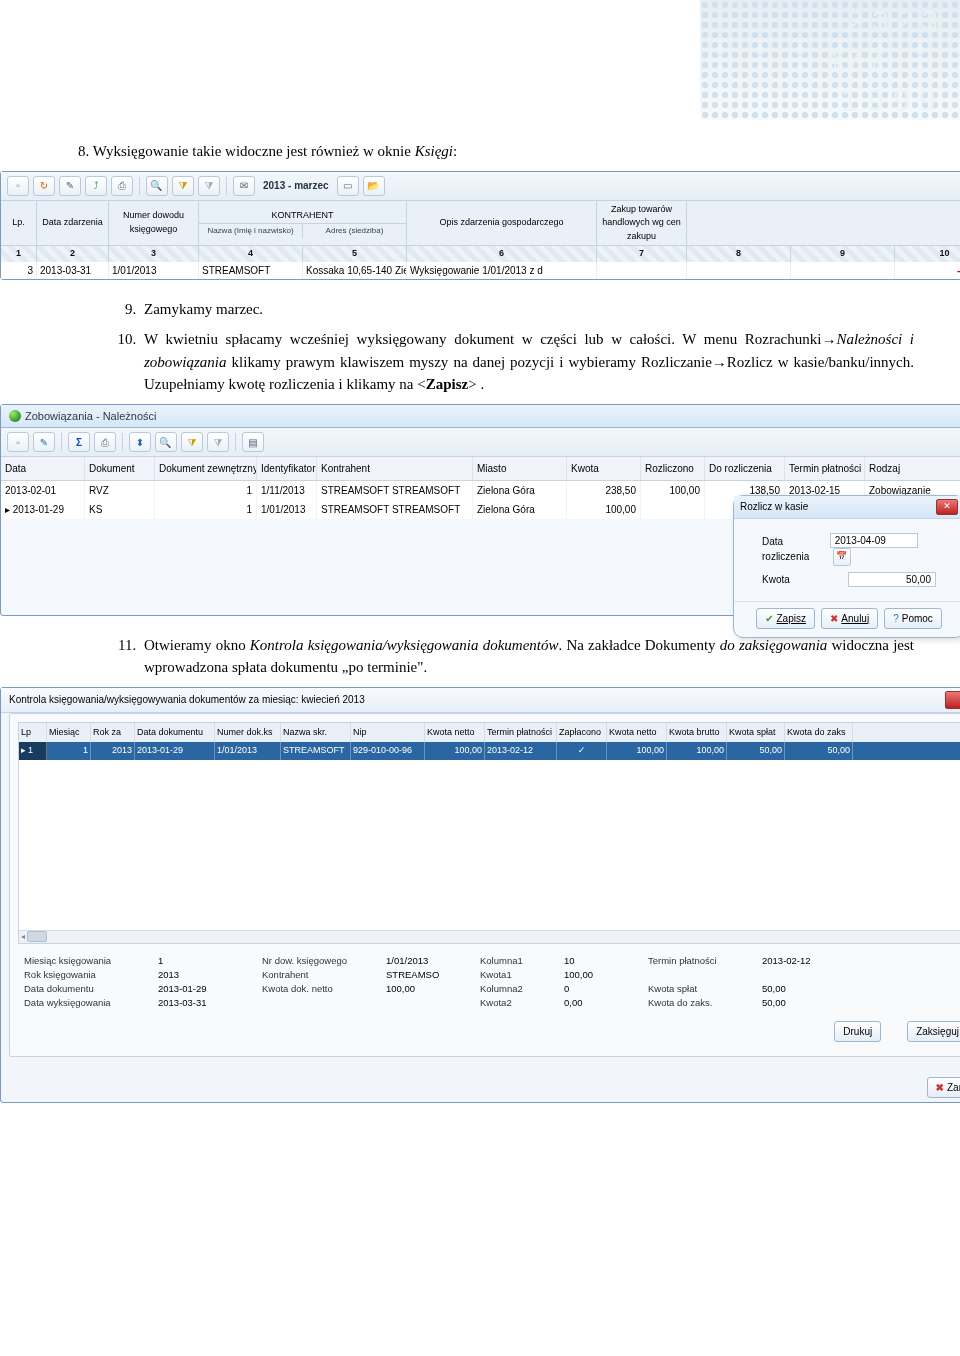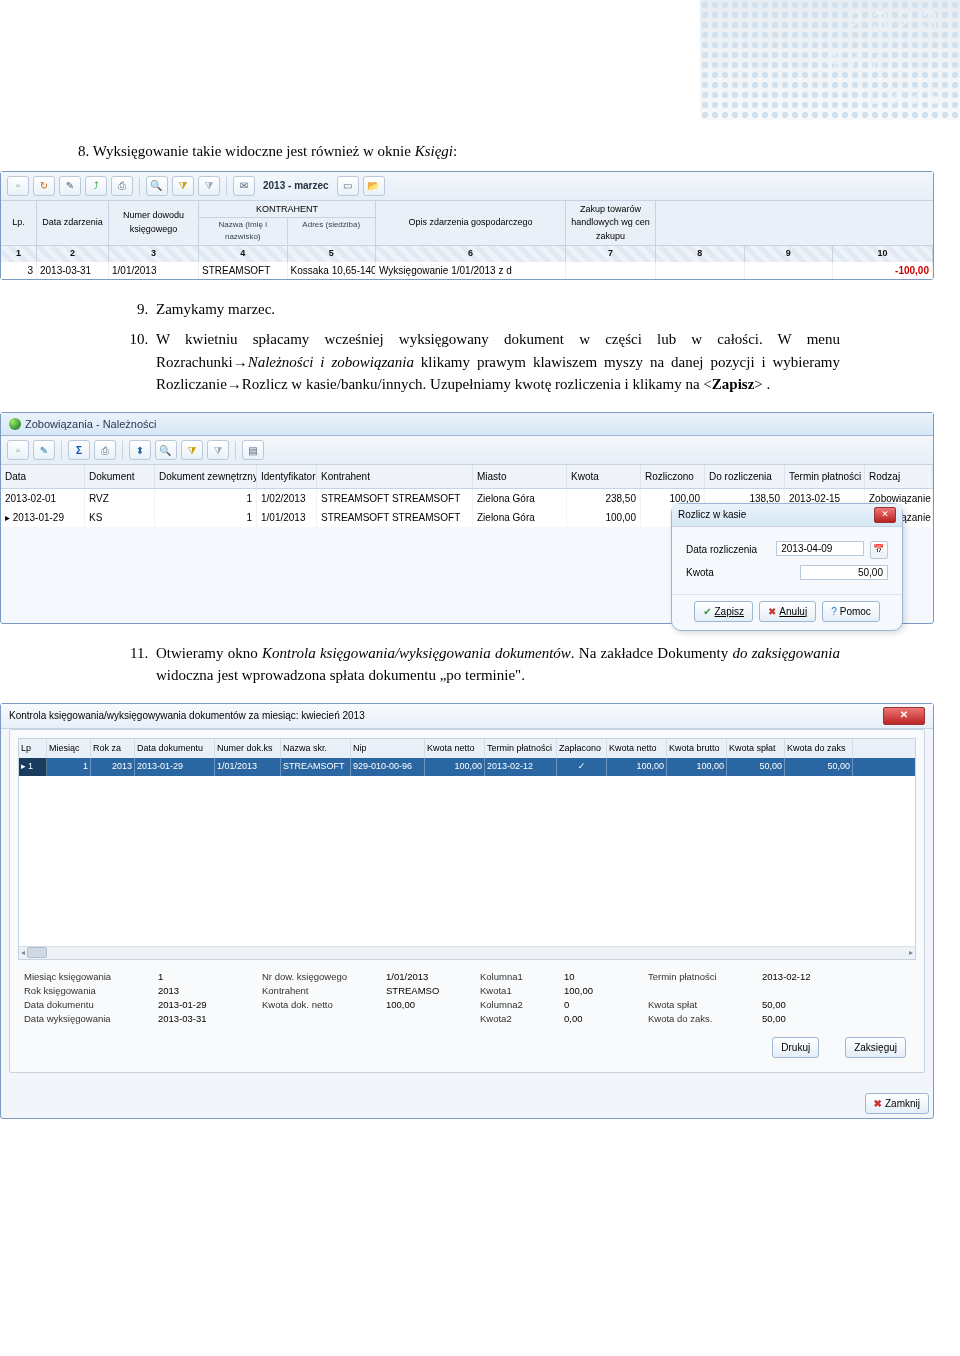--- a/index.html
+++ b/index.html
@@ -4,24 +4,24 @@
 <style>
 html,body{margin:0;padding:0;font-family:"Times New Roman",serif;background:#fff;color:#000}
 body{width:960px;margin:0 auto;position:relative}
 .top-decor{position:absolute;top:0;right:0;width:260px;height:120px;opacity:.25;
   background:
     radial-gradient(circle 3px,#4a8cbf 99%,transparent) 0 0/10px 10px,
     linear-gradient(#9fb8cc,#e0e8ef);
   z-index:0}
 .top-decor .numbers{position:absolute;top:4px;right:14px;font-family:Arial,sans-serif;color:rgba(180,210,225,.8);font-size:30px;letter-spacing:8px}
 .top-decor .n2{top:46px;right:70px;font-size:24px}
-.top-decor .n3{top:82px;right:10px;font-size:24px}
-.page{position:relative;z-index:1;padding:140px 104px 80px 78px;font-size:15px;line-height:1.5}
+.top-decor .n3{top:82px;right:16px;font-size:32px}
+.page{position:relative;z-index:1;padding:140px 42px 80px 78px;font-size:15px;line-height:1.5}
 .para{text-align:justify;margin:0 0 6px 0}
-ol.main{margin:16px;padding-left:58px}
+ol.main{margin:4px;padding-left:58px}
 ol.main>li{padding-left:4px;margin-bottom:8px;text-align:justify}
 .italic{font-style:italic}
 .bold{font-weight:bold}
 
 .sshot{margin:8px -78px 18px -78px;border:1px solid #7a9bbf;border-radius:3px;background:#f5f9fd;font-family:Tahoma,Arial,sans-serif;font-size:10px;color:#000}
 .sshot .titlebar{background:linear-gradient(#eaf3fb,#d6e7f6);border-bottom:1px solid #9cb7d4;padding:3px 8px;font-size:11px;color:#2a3a4a;display:flex;align-items:center;gap:4px}
 .sshot .titlebar .logo{width:12px;height:12px;background:radial-gradient(circle at 30% 30%,#9e6,#162);border-radius:50%}
 .toolbar{display:flex;align-items:center;gap:4px;padding:4px 6px;background:linear-gradient(#f3f7fb,#e6eef6);border-bottom:1px solid #c6d4e2}
 .tb-icon{width:20px;height:18px;background:linear-gradient(#fff,#e9f1f8);border:1px solid #b9c9d9;border-radius:3px;display:flex;align-items:center;justify-content:center;font-size:10px;color:#567}
 .tb-sep{width:1px;height:18px;background:#c6d4e2;margin:0 2px}
@@ -40,21 +40,21 @@
 .zhead{display:grid;grid-template-columns:84px 70px 102px 60px 156px 94px 74px 64px 80px 80px 1fr;font-size:10px;background:#f0f4fa;border-bottom:1px solid #c6d4e2}
 .zhead>div{padding:4px 4px;border-right:1px solid #dbe4ee;white-space:nowrap;overflow:hidden}
 .zrow{display:grid;grid-template-columns:84px 70px 102px 60px 156px 94px 74px 64px 80px 80px 1fr;font-size:10px;background:#fff}
 .zrow>div{padding:2px 4px;border-right:1px solid #f0f4f8;white-space:nowrap;overflow:hidden}
 .zrow .num{text-align:right}
 
 .popup{position:absolute;right:30px;top:90px;width:230px;background:#f5f9fd;border:1px solid #9cb7d4;border-radius:10px;font-size:10px;box-shadow:2px 2px 6px rgba(0,0,0,.15)}
 .popup .pt{background:linear-gradient(#eaf3fb,#d6e7f6);padding:3px 6px;border-bottom:1px solid #c6d4e2;display:flex;justify-content:space-between;align-items:center}
 .popup .px{width:20px;height:14px;background:linear-gradient(#e77,#b22);border:1px solid #933;border-radius:2px;color:#fff;text-align:center;line-height:12px;font-size:9px}
 .popup .pf{padding:8px 10px}
-.popup .prow{display:flex;justify-content:space-between;align-items:center;margin:6px 4px}
+.popup .prow{display:flex;justify-content:space-between;align-items:center;margin:6px 18px}
 .popup input.edit{border:1px solid #b9c9d9;background:#fff;font-size:10px;padding:1px 4px;width:78px;text-align:right;font-family:inherit}
 .popup .ico{width:16px;height:16px;border:1px solid #b9c9d9;background:linear-gradient(#fff,#e9f1f8);border-radius:2px;display:inline-flex;align-items:center;justify-content:center;font-size:9px;margin-left:3px}
 .popup .btns{display:flex;gap:6px;justify-content:center;padding:6px 4px 8px 4px;border-top:1px solid #dbe4ee}
 .popup .btn,.kontrola .btn{border:1px solid #9cb7d4;background:linear-gradient(#fff,#e5eef7);border-radius:3px;padding:2px 8px;font-size:10px;cursor:pointer;display:inline-flex;align-items:center;gap:3px}
 .rel{position:relative}
 
 .kontrola{margin:8px -78px 18px -78px;border:1px solid #7a9bbf;border-radius:3px;background:#f2f6fb;font-family:Tahoma,Arial,sans-serif;font-size:10px}
 .kontrola .ktb{background:linear-gradient(#f8fbfe,#e8eff8);padding:3px 8px;border-bottom:1px solid #c6d4e2;display:flex;justify-content:space-between;align-items:center}
 .kontrola .kx{width:40px;height:16px;background:linear-gradient(#e77,#b22);border:1px solid #933;border-radius:2px;color:#fff;text-align:center;line-height:14px;font-size:10px;font-weight:bold}
 .kontrola .tabs{display:flex;gap:0;padding:6px 8px 0 8px}
@@ -189,21 +189,21 @@
     <div>Kwota</div>
     <div>Rozliczono</div>
     <div>Do rozliczenia</div>
     <div>Termin płatności</div>
     <div>Rodzaj</div>
   </div>
   <div class="zrow">
     <div>2013-02-01</div>
     <div>RVZ</div>
     <div class="num">1</div>
-    <div>1/02/2013</div>
+    <div>1/11/2013</div>
     <div>STREAMSOFT STREAMSOFT</div>
     <div>Zielona Góra</div>
     <div class="num">238,50</div>
     <div class="num">100,00</div>
     <div class="num">138,50</div>
     <div>2013-02-15</div>
     <div>Zobowiązanie</div>
   </div>
   <div class="zrow">
     <div>▸ <span>2013-01-29</span></div>

